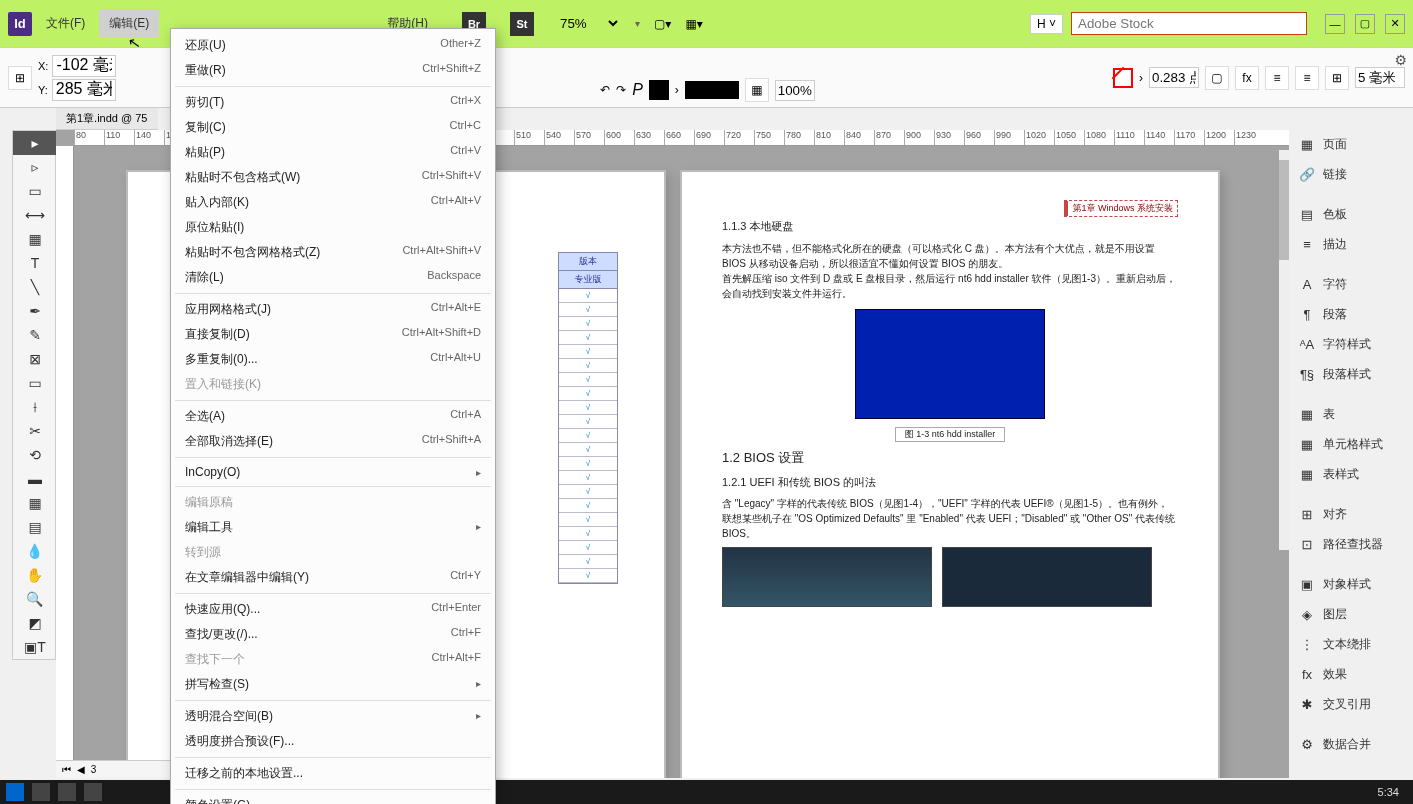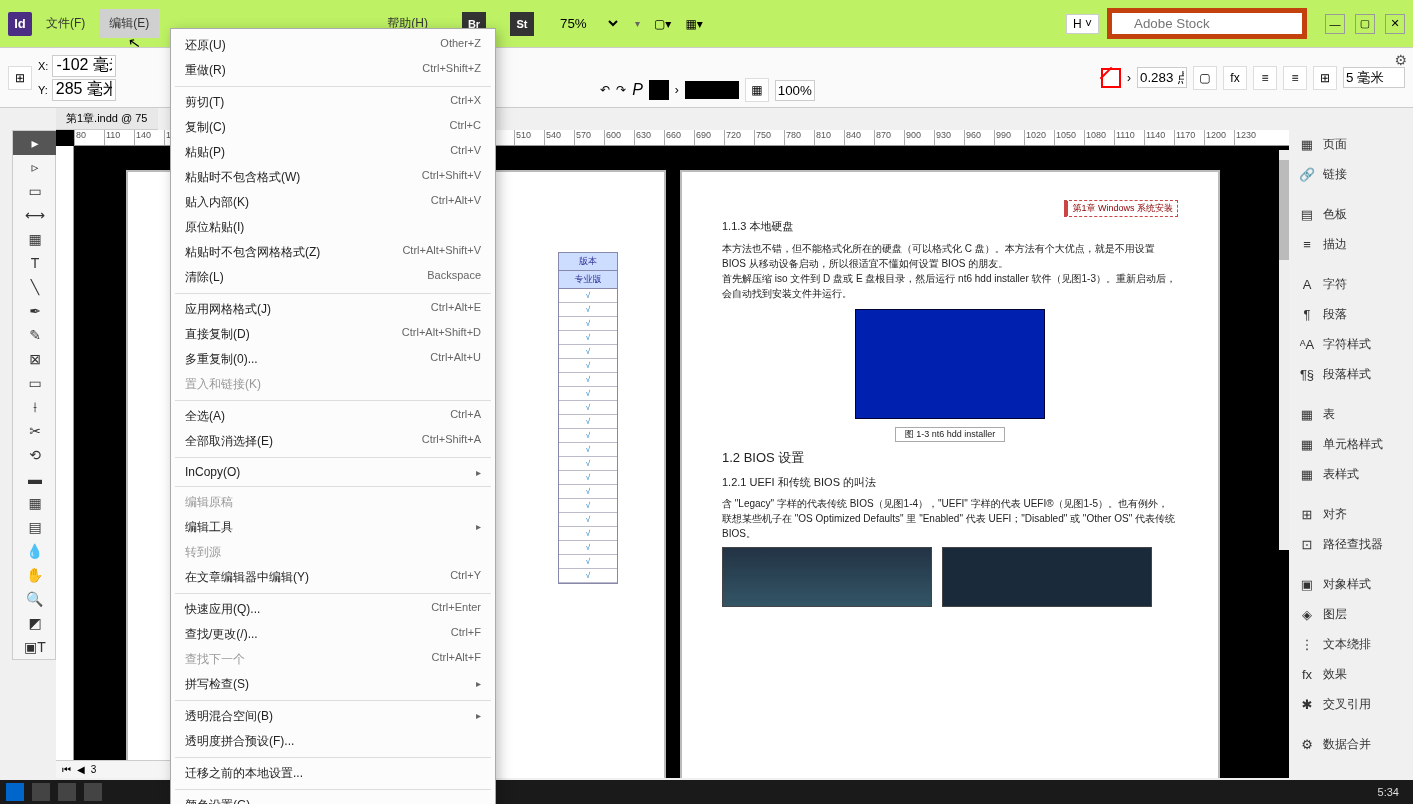--- a/index.html
+++ b/index.html
@@ -8,54 +8,54 @@
 
 .menubar { height:48px; background:#bef264; border-bottom:1px solid #ccc; display:flex; align-items:center; padding:0 8px; gap:4px; }
 .id-logo { width:24px; height:24px; background:#4b2e83; color:#fff; font-weight:bold; display:flex; align-items:center; justify-content:center; font-size:13px; border-radius:2px; }
 .menu-item { padding:6px 10px; color:#333; cursor:pointer; }
 .menu-item.active { background:#d0d0d0; }
 .menu-icon-box { width:24px; height:24px; background:#333; color:#fff; display:flex; align-items:center; justify-content:center; font-size:11px; font-weight:bold; margin-left:20px; }
 .zoom-select { margin-left:12px; padding:2px 18px 2px 6px; border:none; background:transparent; }
 .toolbar-arrow { font-size:10px; color:#666; margin:0 10px; }
 .right-top { margin-left:auto; display:flex; align-items:center; gap:8px; }
 .h-dropdown { padding:2px 6px; border:1px solid #ccc; background:#fff; }
-.search-stock { width:200px; padding:3px 22px; border:5px solid #c2410c; }
+.search-stock { width:236px; padding:3px 6px; border:1px solid #c2410c; }
 .win-controls { display:flex; gap:10px; margin-left:10px; }
 .win-btn { width:20px; height:20px; display:flex; align-items:center; justify-content:center; border:1px solid #999; font-size:11px; }
 
 
 .controlbar { height:60px; background:#fafafa; border-bottom:1px solid #ccc; display:flex; align-items:center; padding:0 8px; gap:6px; }
 .xy-group { display:flex; flex-direction:column; gap:2px; font-size:11px; }
 .xy-row { display:flex; align-items:center; gap:4px; }
 .xy-input { width:64px; padding:1px 3px; border:1px solid #ccc; font-size:16px;text-align:center; }
 .ctrl-icon { width:24px; height:24px; border:1px solid #ddd; display:flex; align-items:center; justify-content:center; background:#fff; }
 .stroke-input { width:50px; padding:2px; border:1px solid #ccc; }
 .fill-swatch { width:20px; height:20px; background:#fff; border:2px solid red; position:relative; }
 .fill-swatch::after { content:''; position:absolute; inset:0; border-top:2px solid red; transform:rotate(-45deg); transform-origin:center; }
 .stroke-bar { width:54px; height:18px; background:#000; }
 .percent-input { width:40px; padding:2px; border:1px solid #ccc; }
-.mm-input { width:62px; padding:2px; border:1px solid #ccc; }
+.mm-input { width:50px; padding:2px; border:1px solid #ccc; }
 .gear-icon { position:absolute; right:6px; top:52px; font-size:14px; color:#555; }
 
 
 .doc-tab { height:22px; background:#e8e8e8; border-bottom:1px solid #ccc; display:flex; align-items:center; padding:0 10px; font-size:11px; position:absolute; top:108px; left:56px; }
 
 
 .toolbox { position:absolute; left:12px; top:130px; width:44px; background:#f5f5f5; border:1px solid #ccc; display:flex; flex-direction:column; }
 .tool { width:44px; height:24px; display:flex; align-items:center; justify-content:center; font-size:14px; color:#333; }
 .tool.selected { background:#555; color:#fff; }
 
 
 .rightpanels { position:absolute; right:4px; top:130px; width:116px; display:flex; flex-direction:column; gap:2px; }
 .panel-item { height:28px; display:flex; align-items:center; gap:8px; padding:0 6px; color:#333; font-size:12px; }
 .panel-icon { width:16px; height:16px; display:flex; align-items:center; justify-content:center; font-size:13px; }
 .panel-sep { height:8px; }
 
 
-.canvas { position:absolute; left:56px; top:130px; right:124px; bottom:26px; background:#000000; overflow:hidden; }
+.canvas { position:absolute; left:56px; top:130px; right:124px; bottom:26px; background:#a3a3a3; overflow:hidden; }
 .ruler-h { position:absolute; left:18px; top:0; right:0; height:16px; background:#fff; border-bottom:1px solid #999; display:flex; font-size:9px; color:#555; overflow:hidden; }
 .ruler-tick { flex:0 0 30px; border-left:1px solid #aaa; padding-left:1px; }
 .ruler-v { position:absolute; left:0; top:16px; width:18px; bottom:18px; background:#fff; border-right:1px solid #999; }
 .pages { position:absolute; left:70px; top:40px; display:flex; gap:14px; }
 .page { width:540px; height:690px; background:#fff; border:2px solid #bbb; box-shadow:4px 4px 10px rgba(0,0,0,0.15); position:relative; padding:40px; }
 .page-content-right { font-size:10px; color:#222; line-height:1.5; }
 .page-header-badge { position:absolute; right:40px; top:28px; border:1px dashed #c44; border-left:4px solid #c44; padding:1px 4px; font-size:9px; color:#800; }
 .section-h { font-size:11px; margin:6px 0; }
 .blue-window { margin:8px auto; width:190px; height:110px; background:#0020b0; border:1px solid #003; font-size:7px; color:#cde; padding:4px; }
 .fig-caption { text-align:center; font-size:9px; border:1px solid #aaa; width:110px; margin:2px auto; }

